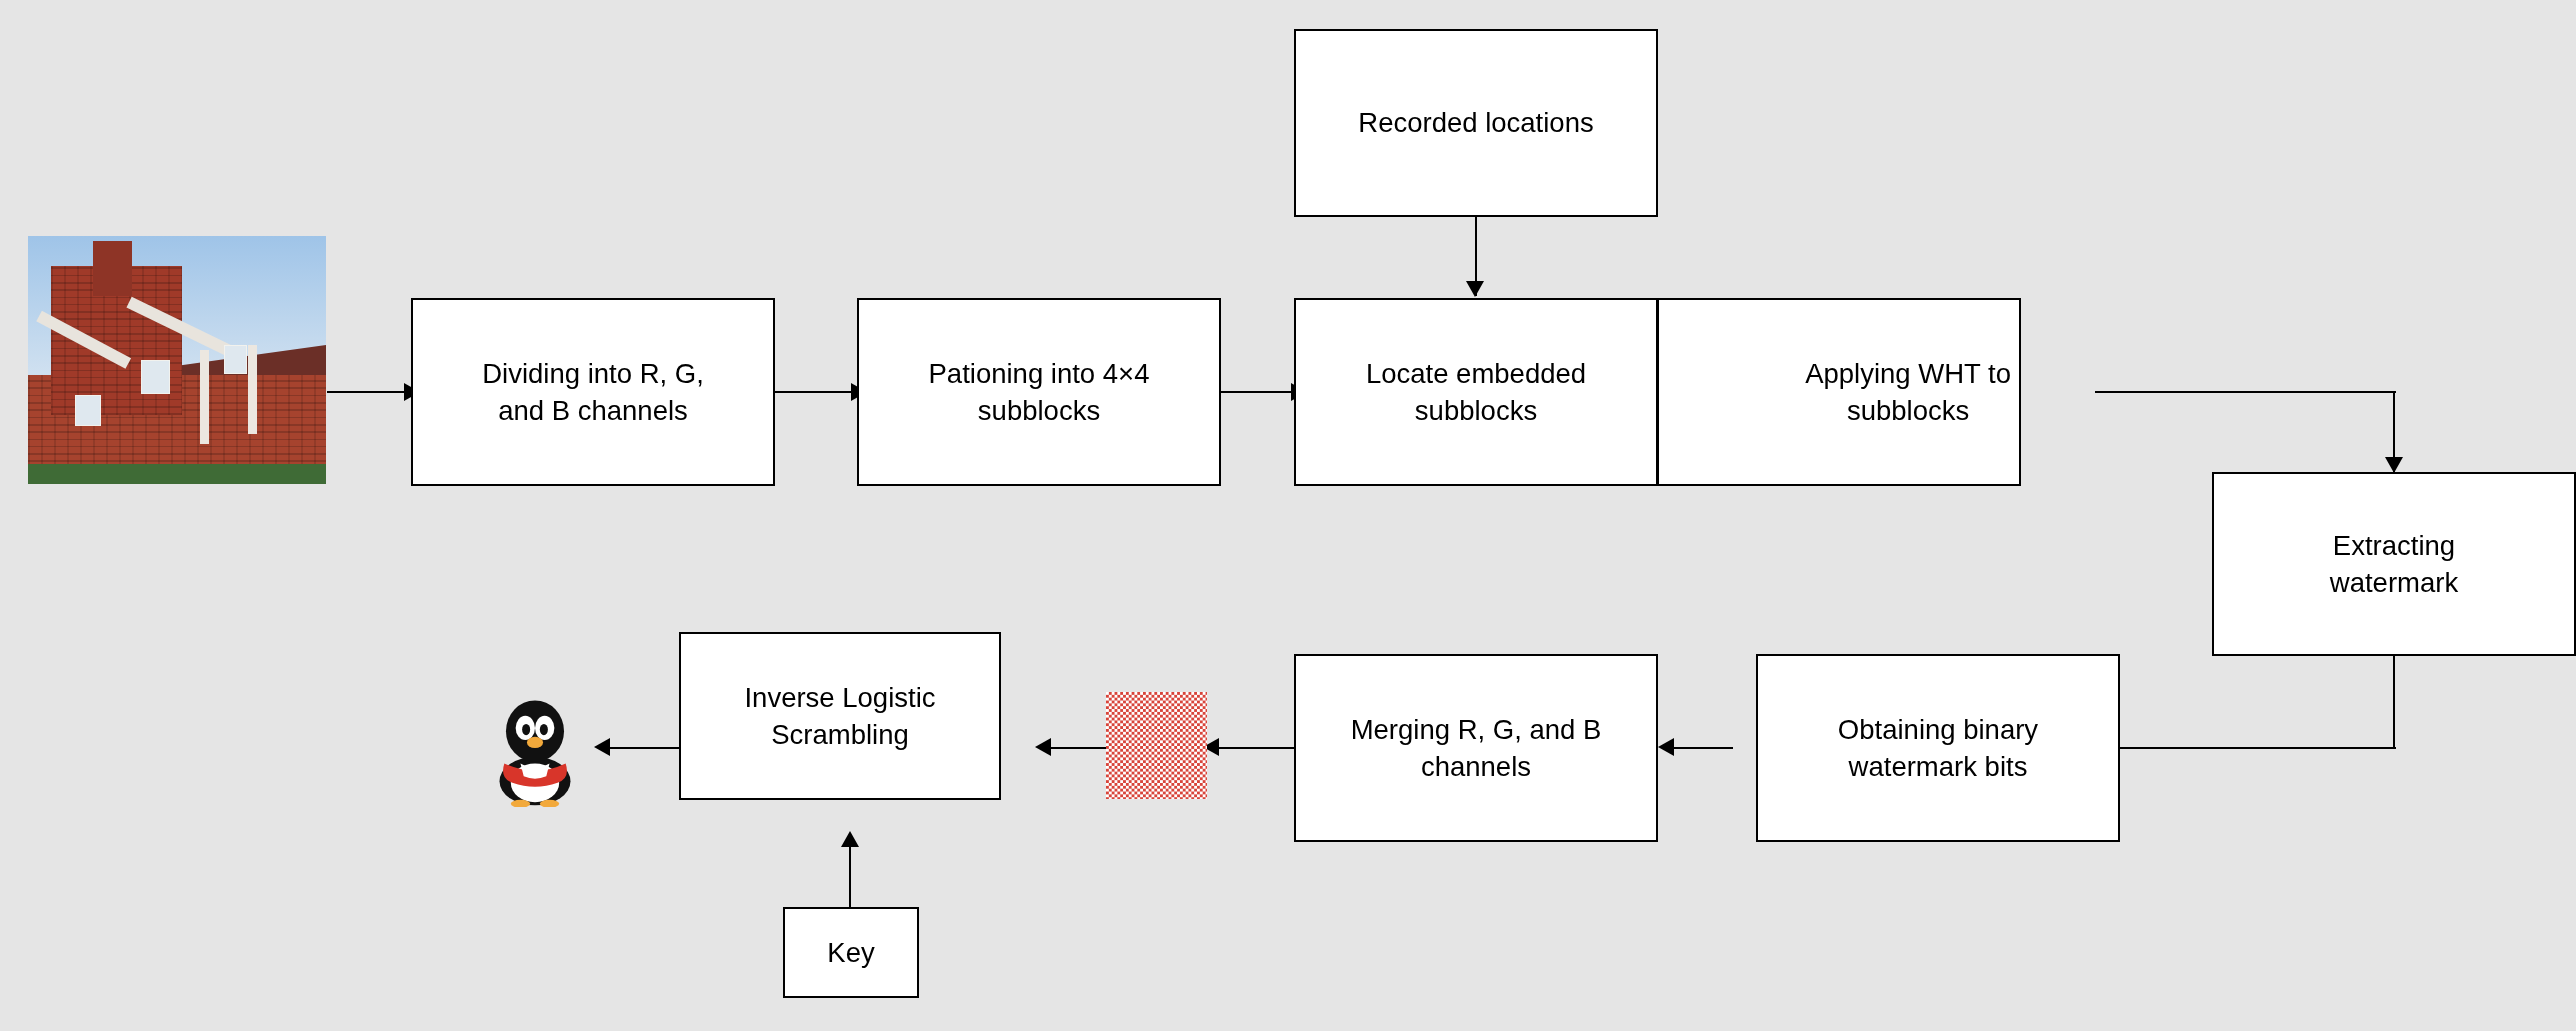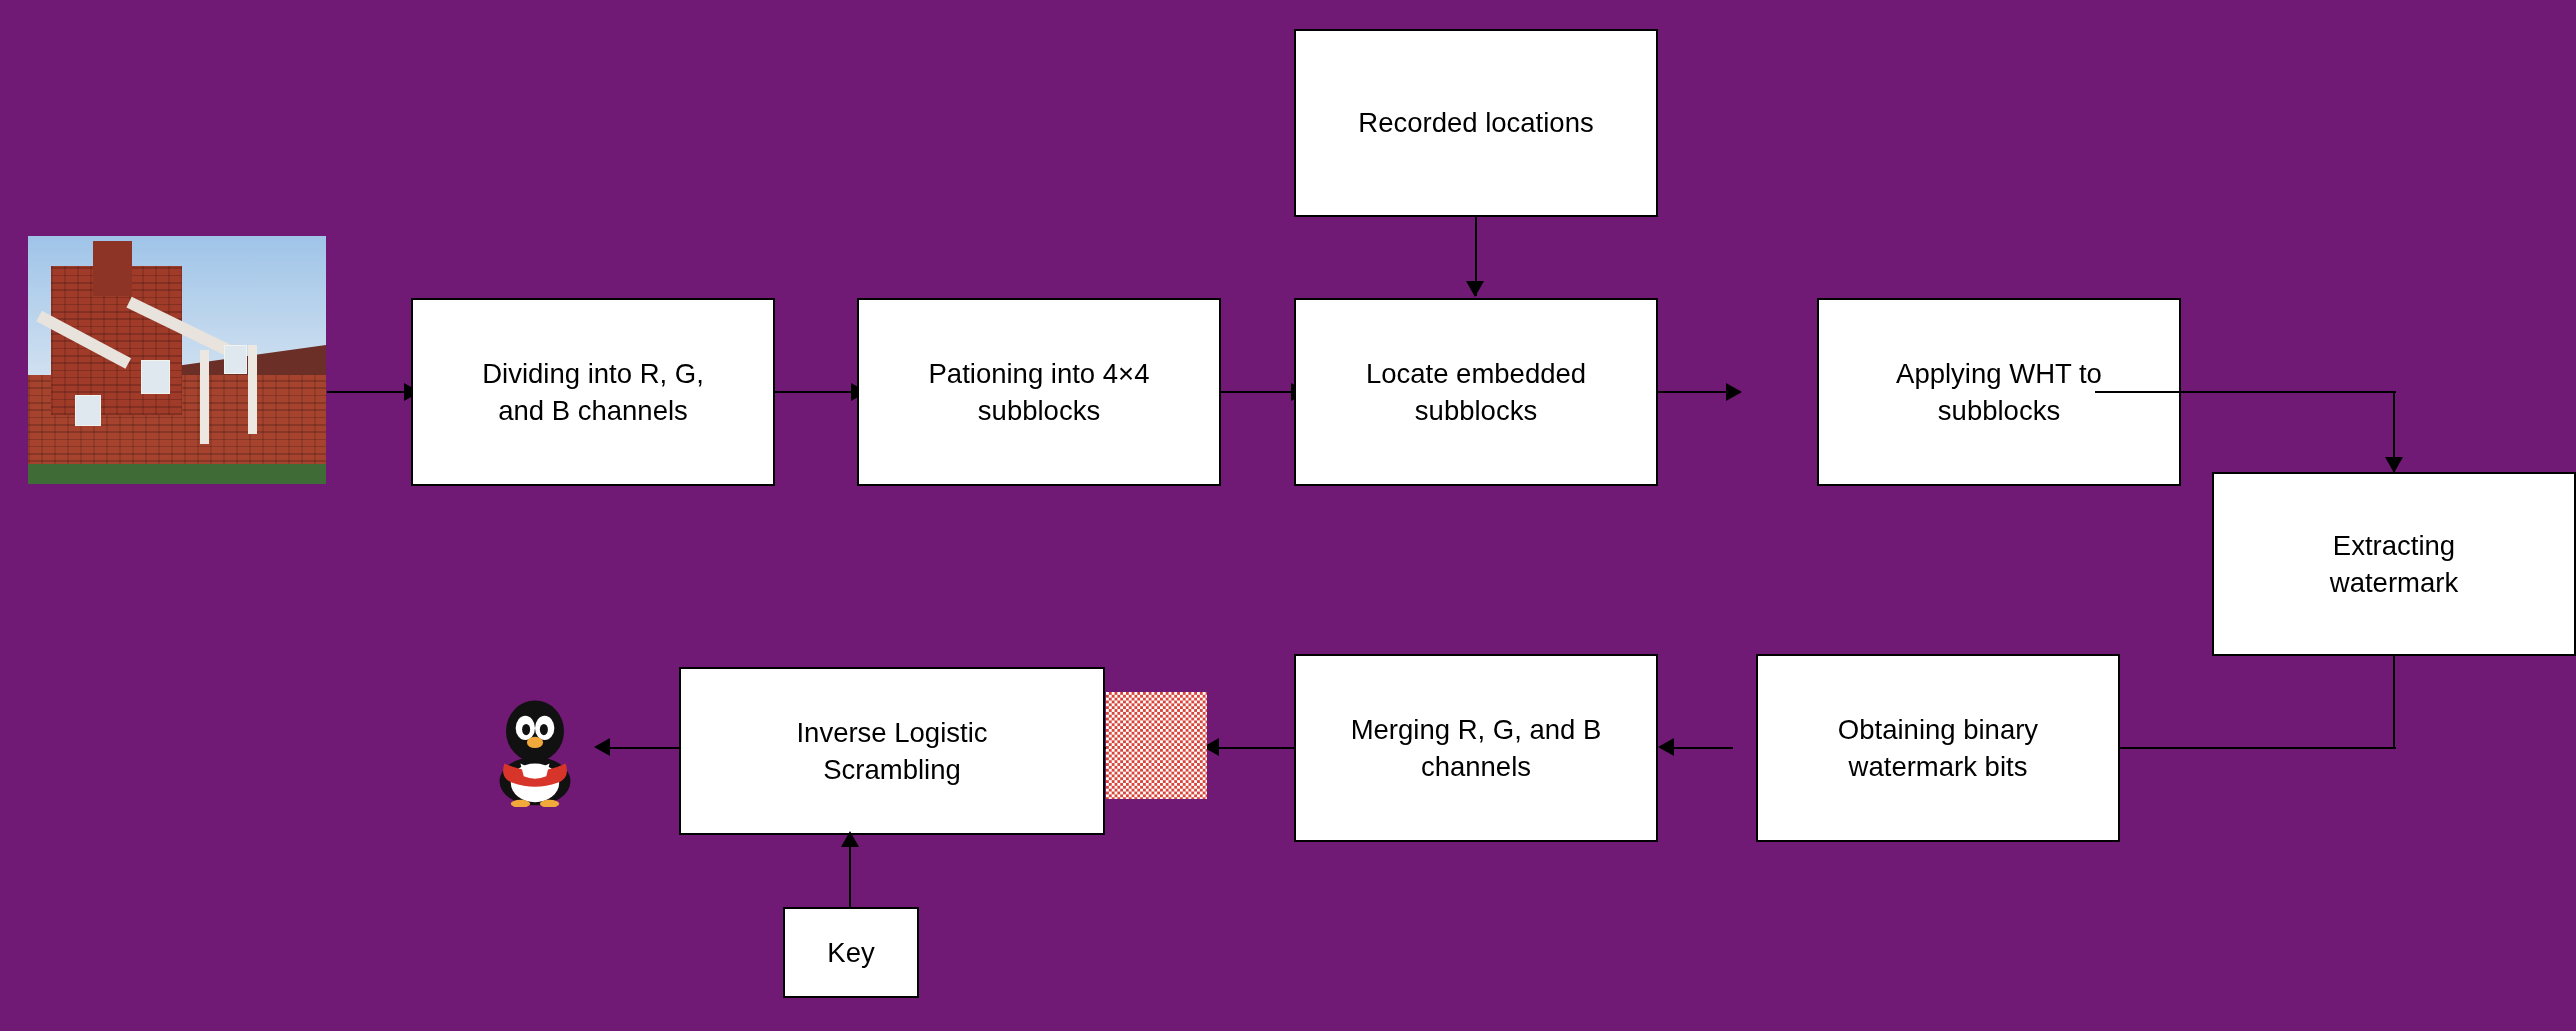--- a/index.html
+++ b/index.html
@@ -7,21 +7,21 @@
     padding: 0;
     background: #ffffff;
   }
   body {
     font-family: "Liberation Sans", sans-serif;
   }
   #canvas {
     position: relative;
     width: 2576px;
     height: 1031px;
-    background: #701a75;
+    background: #e5e5e5;
     overflow: hidden;
   }
   .box {
     position: absolute;
     box-sizing: border-box;
     border: 2.4px solid #000000;
     background: #ffffff;
     display: flex;
     align-items: center;
     justify-content: center;
@@ -212,21 +212,21 @@
   <div class="box" style="left:1294px; top:298px; width:364px; height:188px;">
     <span>
       <span>Locate embedded</span>
       <span>subblocks</span>
     </span>
   </div>
 
   <div class="conn h-line" style="left:1658px; top:391px; width:70px;"></div>
   <div class="arrow-head arrow-right" style="left:1726px; top:383px;"></div>
 
-  <div class="box" style="left:1817px; top:298px; width:364px; height:188px;">
+  <div class="box" style="left:1657px; top:298px; width:364px; height:188px;justify-content:flex-end;">
     <span>
       <span>Applying WHT to</span>
       <span>subblocks</span>
     </span>
   </div>
 
   <div class="conn h-line" style="left:2095px; top:391px; width:301px;"></div>
   <div class="conn v-line" style="left:2393px; top:391px; height:81px;"></div>
   <div class="arrow-head arrow-down" style="left:2385px; top:457px;"></div>
 
@@ -259,21 +259,21 @@
   </div>
 
   <div class="conn h-line" style="left:1213px; top:747px; width:81px;"></div>
   <div class="arrow-head arrow-left" style="left:1203px; top:738px;"></div>
 
   <div class="noise" style="left:1106px; top:692px; width:101px; height:107px;"></div>
 
   <div class="conn h-line" style="left:1045px; top:747px; width:61px;"></div>
   <div class="arrow-head arrow-left" style="left:1035px; top:738px;"></div>
 
-  <div class="box" style="left:679px; top:667px; width:426px; height:168px;">
+  <div class="box" style="left:679px; top:632px; width:322px; height:168px;">
     <span>
       <span>Inverse Logistic</span>
       <span>Scrambling</span>
     </span>
   </div>
 
   <div class="conn h-line" style="left:603px; top:747px; width:76px;"></div>
   <div class="arrow-head arrow-left" style="left:594px; top:738px;"></div>
 
   <div class="box" style="left:783px; top:907px; width:136px; height:91px;">

